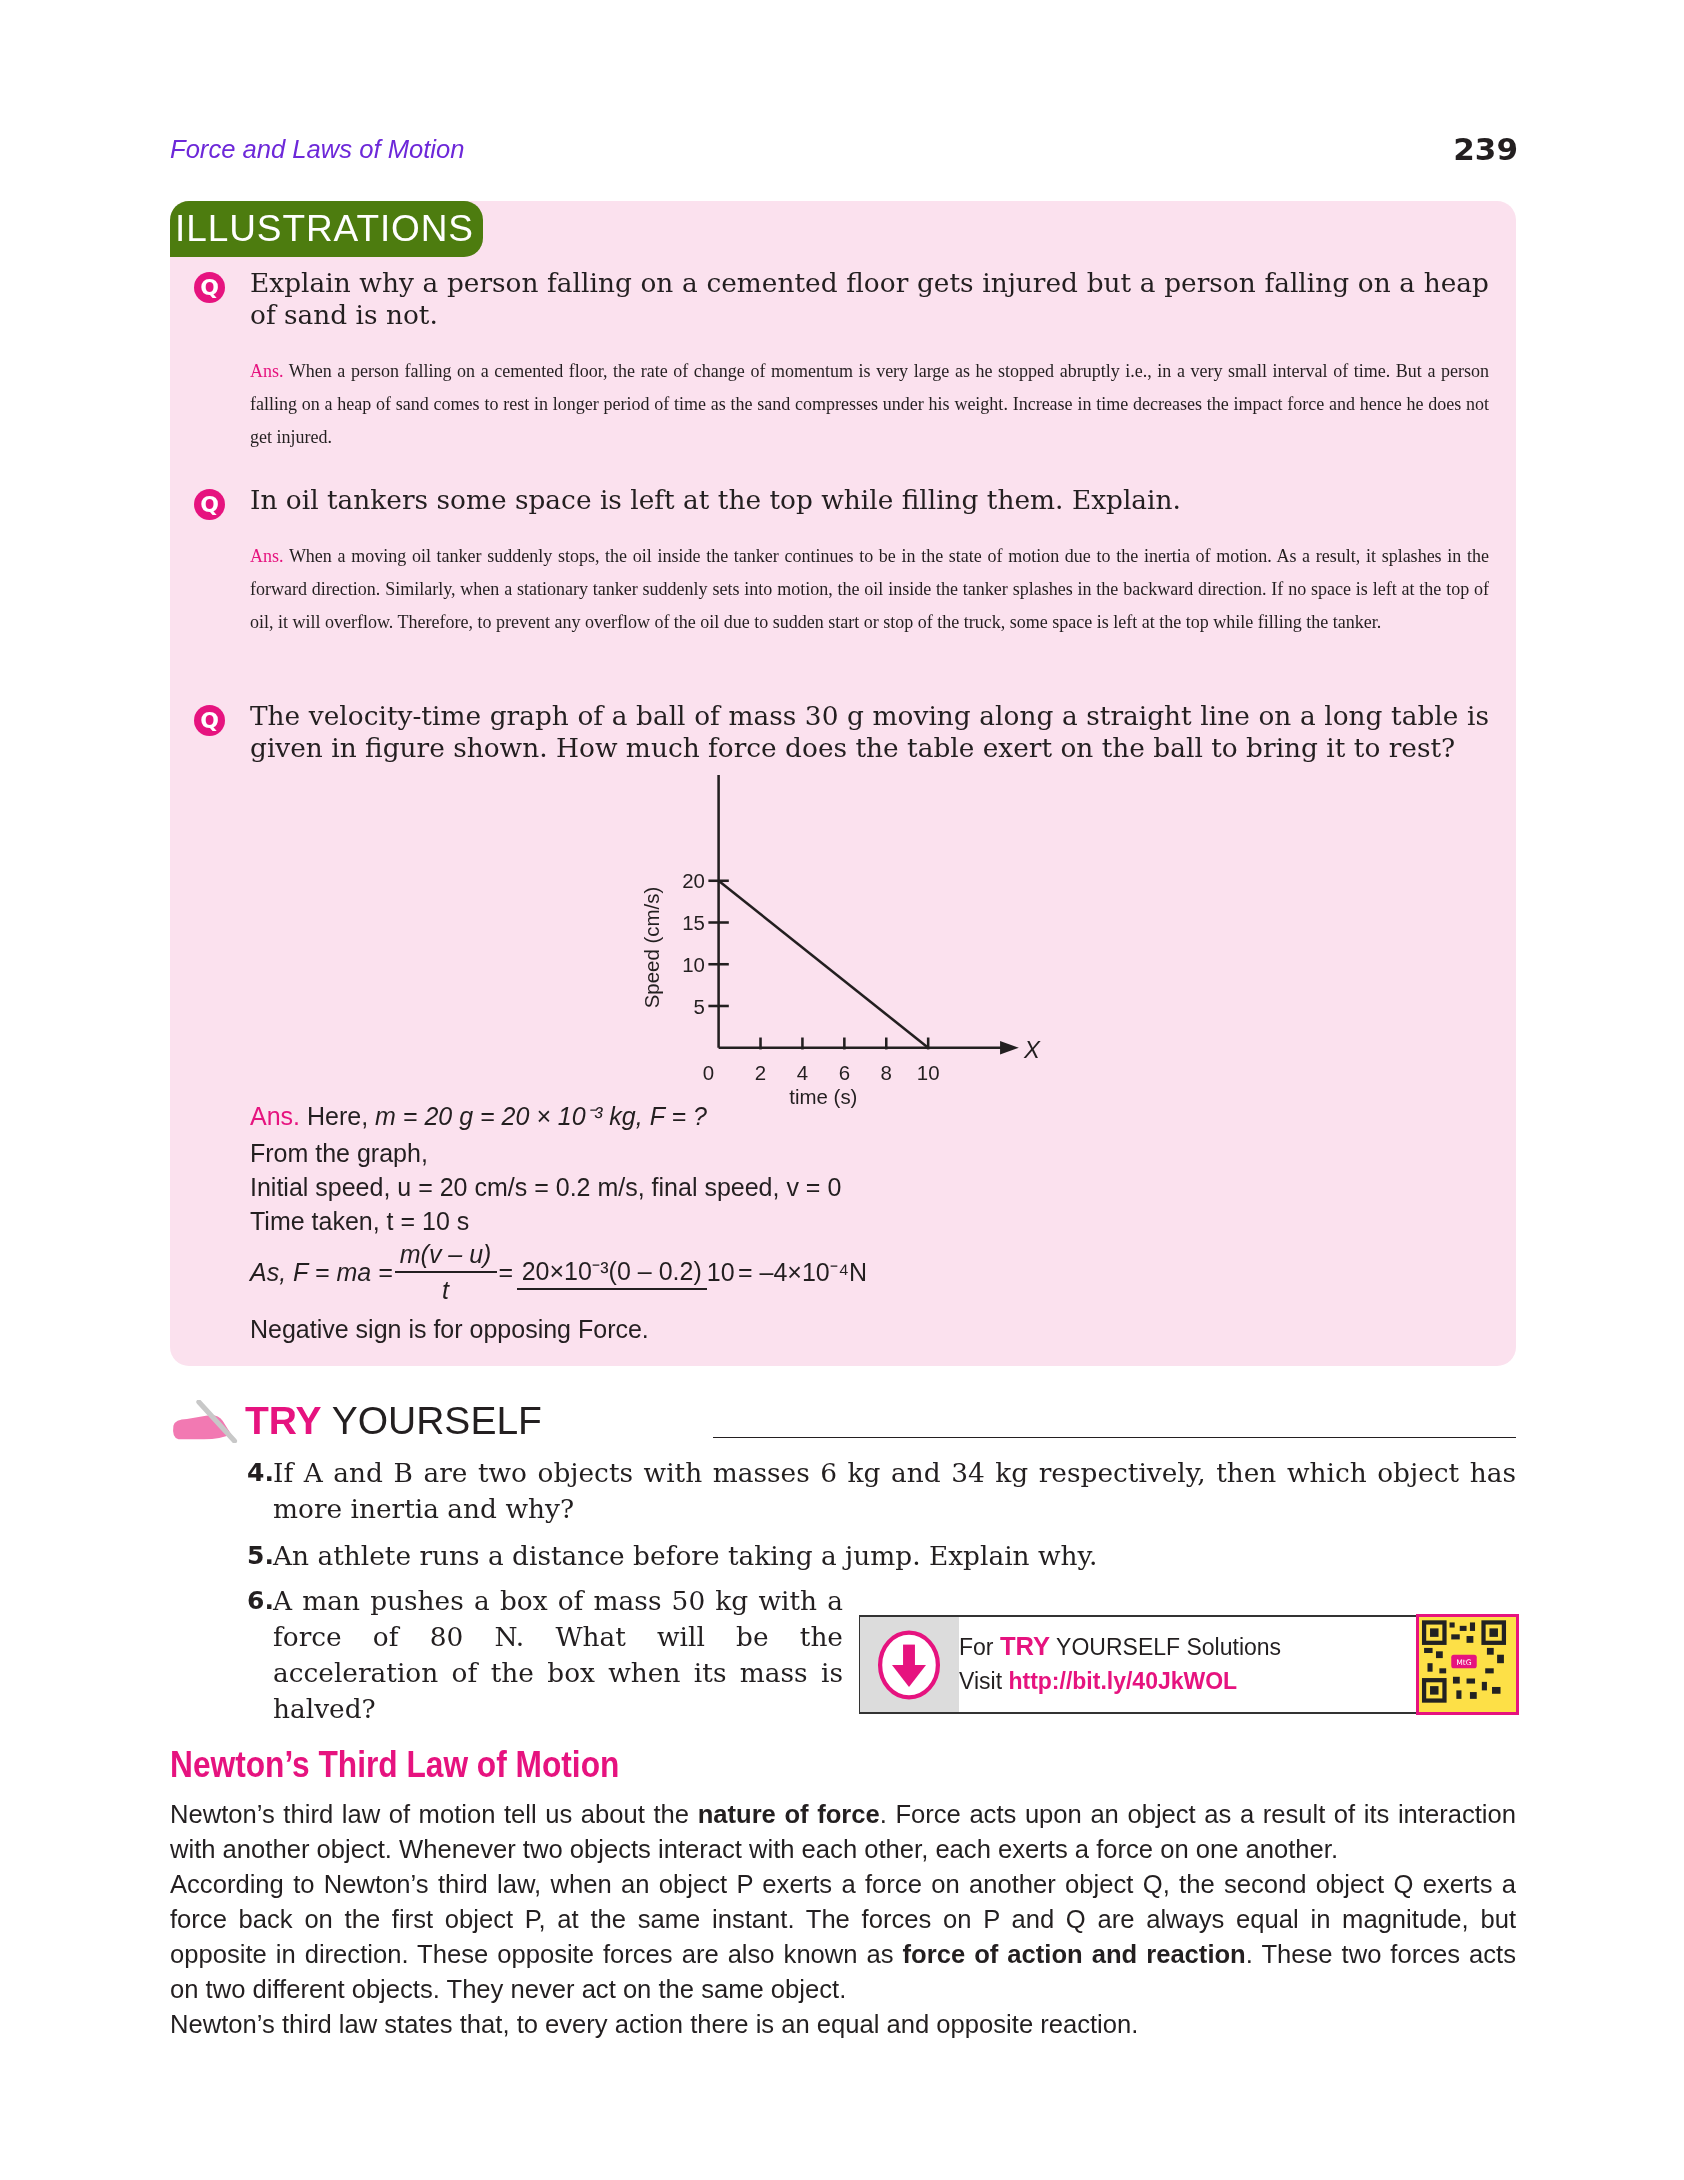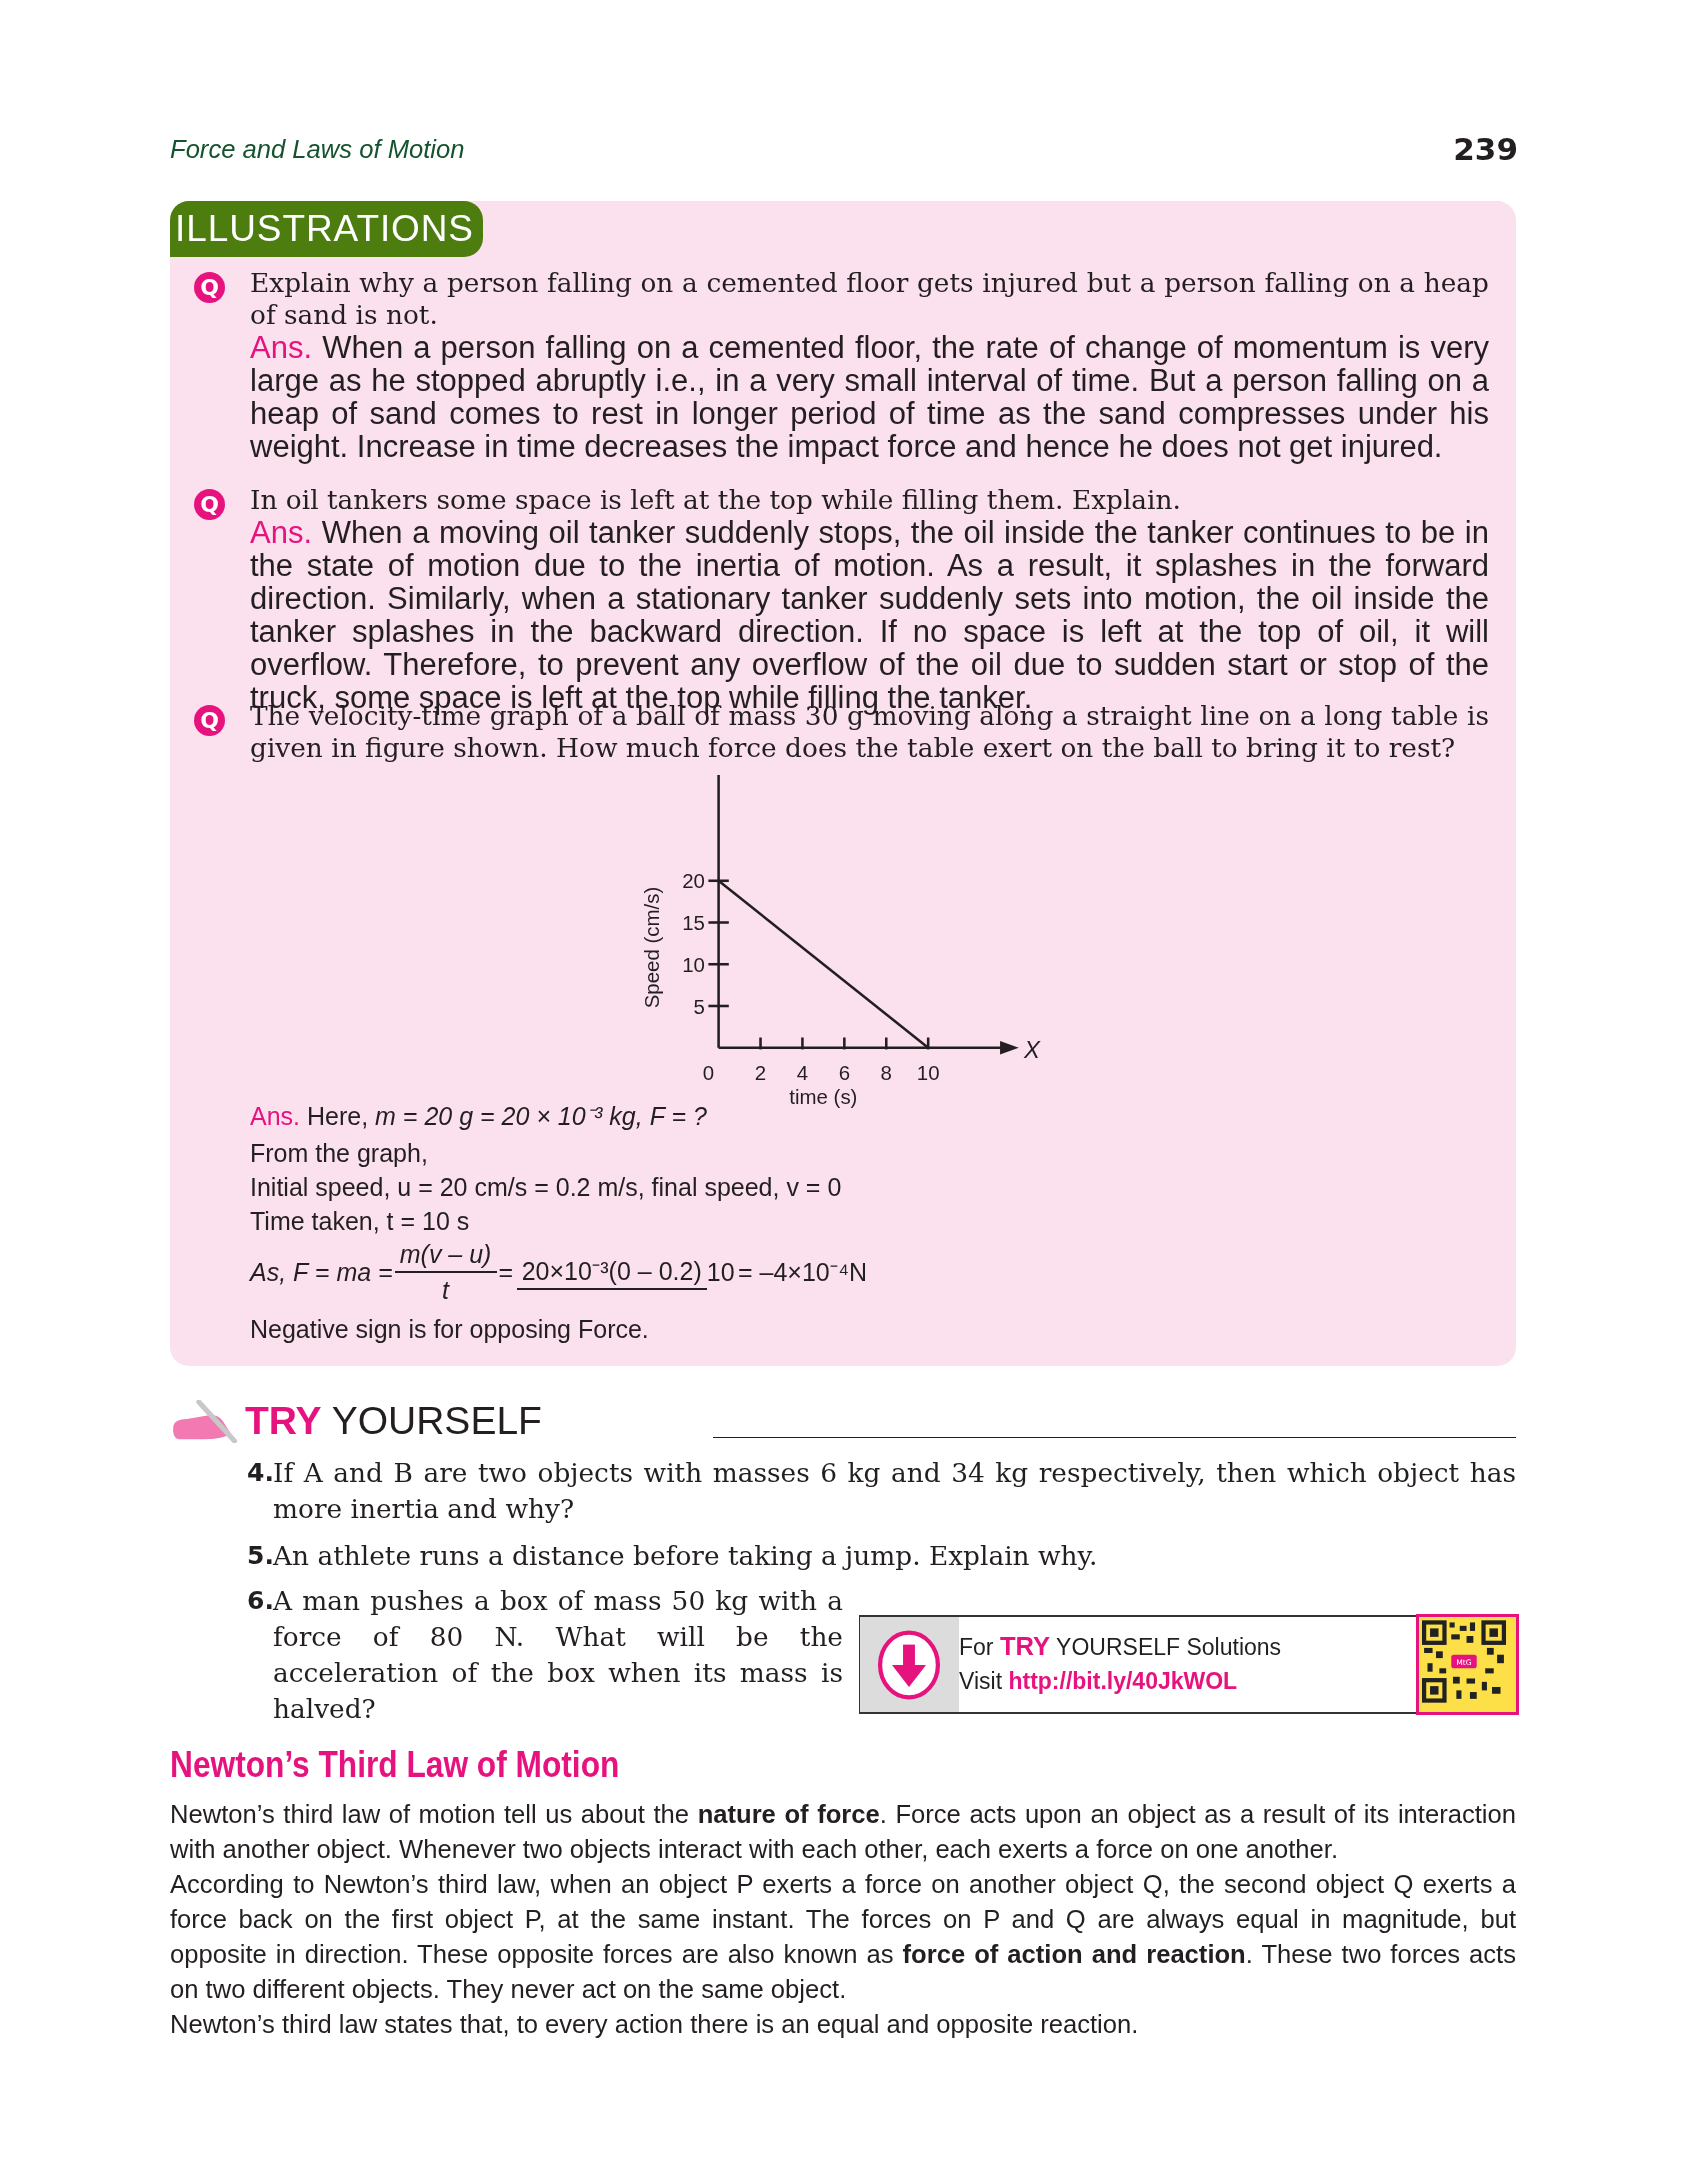--- a/index.html
+++ b/index.html
@@ -1,27 +1,27 @@
 <!DOCTYPE html>
 <html style="font-size:13.6px"><head>
 <meta charset="utf-8">
 <style>
   html, body { margin:0; padding:0; background:#ffffff; }
   body { width:1684px; height:2181px; position:relative; font-family:"Liberation Sans", sans-serif; color:#231f20; }
 
-  #running-head { position:absolute; left:170px; top:135px; font-size:25.6px; font-style:italic; color:#14532d; font-family:"Liberation Sans", sans-serif; }
+  #running-head { position:absolute; left:170px; top:135px; font-size:25.6px; font-style:italic; color:#6d28d9; font-family:"Liberation Sans", sans-serif; }
   #page-number { position:absolute; right:166px; top:131px; font-size:31px; font-weight:bold; font-family:"DejaVu Sans", sans-serif; }
 
   #illus-box { position:absolute; left:170px; top:201px; width:1346px; height:1165px; background:#fbe1ee; border-radius:19px; }
   #illus-tab { position:absolute; left:170px; top:201px; height:56px; width:313px; background:#4d7c0f; border-radius:19px 19px 19px 0; color:#fff; font-size:37px; font-family:"Liberation Sans", sans-serif; line-height:56px; padding-left:5.1px; box-sizing:border-box; letter-spacing:0.9px; }
 
   .q-row { position:absolute; left:194px; width:1295px; }
   .q-icon { position:absolute; left:0; top:5.1px; width:31px; height:31px; border-radius:50%; background:#e6137f; color:#fff; font-weight:bold; font-size:22px; line-height:31px; text-align:center; font-family:"DejaVu Sans", sans-serif; }
   .q-text { margin-left:56px; font-family:"DejaVu Serif", "Liberation Serif", serif; font-size:26.4px; line-height:32px; text-align:justify; }
-  .ans { margin-left:56px; margin-top:0; font-family:Liberation Sans, sans-serif; font-size:31px; line-height:33px; text-align:justify; color:#231f20; }
+  .ans { margin-left:56px; margin-top:24px; font-family:Liberation Serif, serif; font-size:18px; line-height:33px; text-align:justify; color:#231f20; }
   .ans-label { color:#e6137f; font-weight:normal; }
 
   #chart { position:absolute; left:630px; top:775px; }
   .solve { position:absolute; left:250px; font-family:"Liberation Sans", sans-serif; font-size:25px; line-height:34px; }
 
   #try-head { position:absolute; left:170px; top:1397px; width:1346px; height:48px; }
   #try-line { position:absolute; left:543px; right:0; bottom:6.8px; border-bottom:1.7px solid #231f20; }
   .try-pink { color:#e6137f; font-weight:bold; }
 
   .tq { position:absolute; left:247px; width:1269px; font-family:"DejaVu Serif", "Liberation Serif", serif; font-size:26.4px; line-height:36px; }

